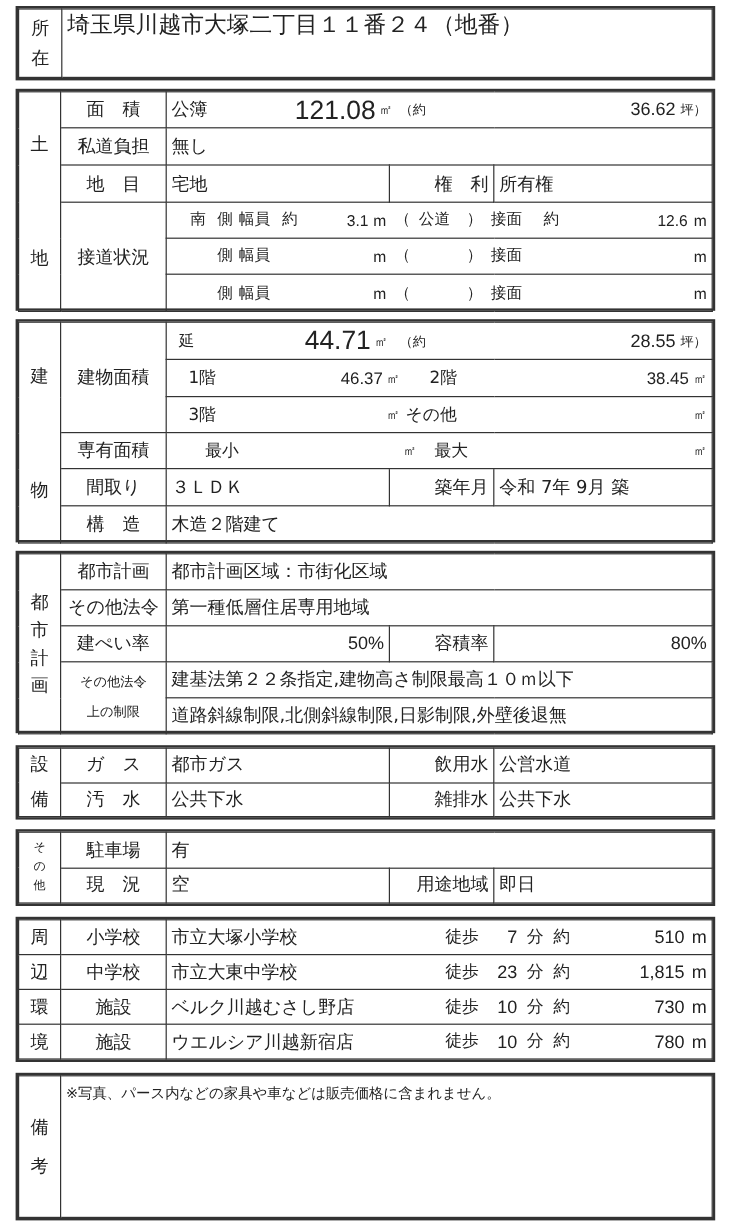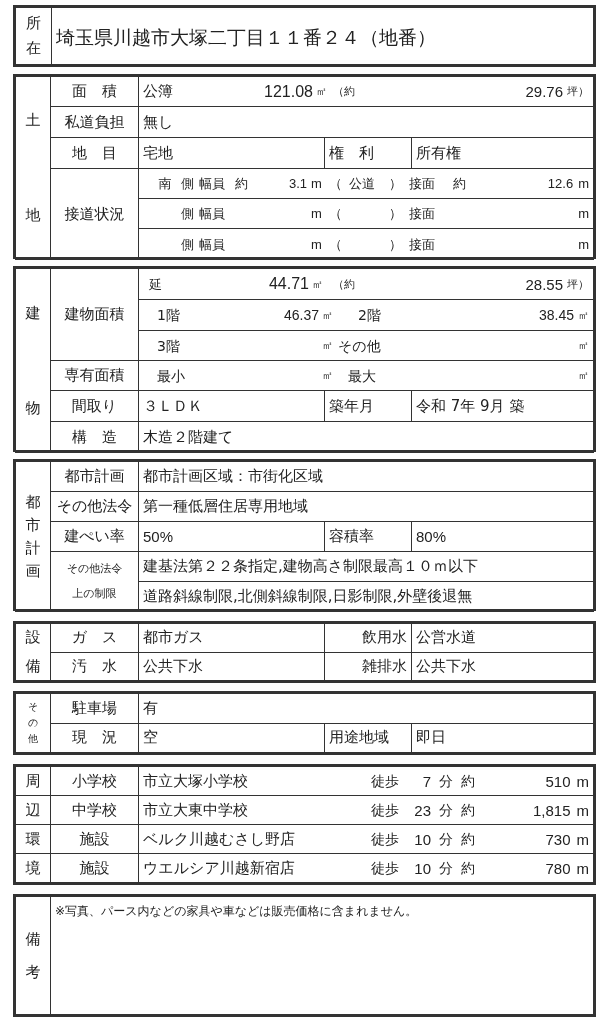--- a/index.html
+++ b/index.html
@@ -9,38 +9,38 @@
   table { border-collapse:collapse; width:100%; height:100%; table-layout:fixed; }
   td { border:1px solid #333; padding:0 4px; font-size:15px; line-height:1; white-space:nowrap; overflow:hidden; vertical-align:middle; }
   td.sec { width:35px; padding:0; text-align:center; font-size:15px; }
   td.lbl { width:88px; text-align:center; padding:0 2px; }
   .vstack { display:flex; flex-direction:column; align-items:center; justify-content:center; gap:10px; }
   .vstack.tiny span { font-size:10px; }
   .small { font-size:11px; }
   .num { font-family:"Liberation Sans", sans-serif; }
   .row-flex { display:flex; align-items:center; width:100%; }
   .r { text-align:right; }
-  .c { text-align:left; }
+  .c { text-align:right; }
   .lbl2 { font-size:11px; line-height:1.6; }
-  .big { font-size:16px; }
+  .big { font-size:22px; }
 </style>
 </head>
 <body>
 
 <div class="box" style="top:5px;height:62px;">
   <table>
     <tbody>
         <tr>
       <td class="sec">
         <div class="vstack">
           <span>所</span>
           <span>在</span>
         </div>
       </td>
-      <td style="vertical-align:top;padding-top:20px;font-size:19px;">埼玉県川越市大塚二丁目１１番２４（地番）</td>
+      <td style="vertical-align:top;padding-top:4px;font-size:19px;">埼玉県川越市大塚二丁目１１番２４（地番）</td>
     </tr>
   </tbody>
     </table>
 </div>
 
 <div class="box" style="top:74px;height:185px;">
   <table>
     <colgroup>
         <col style="width:35px">
         <col style="width:88px">
@@ -56,21 +56,21 @@
           <span>地</span>
         </div>
       </td>
       <td class="lbl">面　積</td>
       <td colspan="3">
         <div class="row-flex">
           <span style="width:70px">公簿</span>
           <span class="num r big" style="width:100px">121.08</span>
           <span class="small" style="margin-left:3px">㎡</span>
           <span class="small" style="margin-left:6px">（約</span>
-          <span class="num r" style="flex:1">29.76</span>
+          <span class="num r" style="flex:1">36.62</span>
           <span class="small" style="margin-left:4px">坪）</span>
         </div>
       </td>
     </tr>
     <tr style="height:31px">
       <td class="lbl">私道負担</td>
       <td colspan="3">無し</td>
     </tr>
     <tr style="height:31px">
       <td class="lbl">地　目</td>
@@ -190,21 +190,21 @@
           <span style="width:60px">その他</span>
           <span class="num r" style="flex:1"></span>
           <span class="small" style="margin-left:4px">㎡</span>
         </div>
       </td>
     </tr>
     <tr style="height:30px">
       <td class="lbl">専有面積</td>
       <td colspan="3">
         <div class="row-flex" style="font-size:14px">
-          <span style="width:60px;margin-left:14px">最小</span>
+          <span style="width:60px;margin-left:28px">最小</span>
           <span class="num r" style="width:102px"></span>
           <span class="small" style="margin-left:3px;width:26px">㎡</span>
           <span style="width:60px">最大</span>
           <span class="num r" style="flex:1"></span>
           <span class="small" style="margin-left:4px">㎡</span>
         </div>
       </td>
     </tr>
     <tr style="height:31px">
       <td class="lbl">間取り</td>

